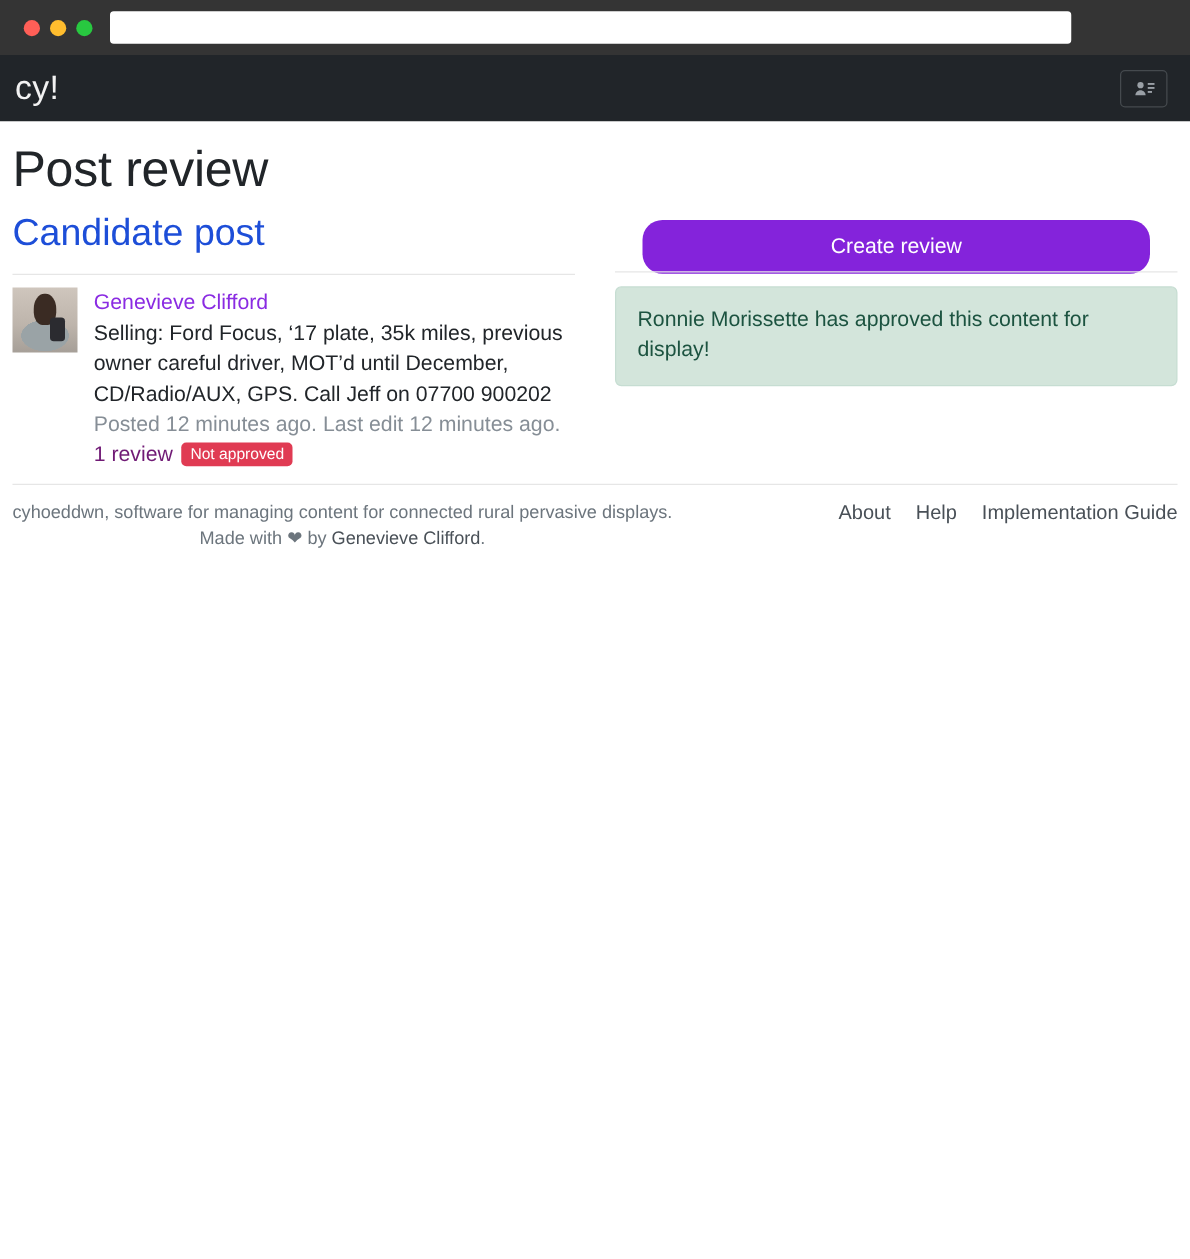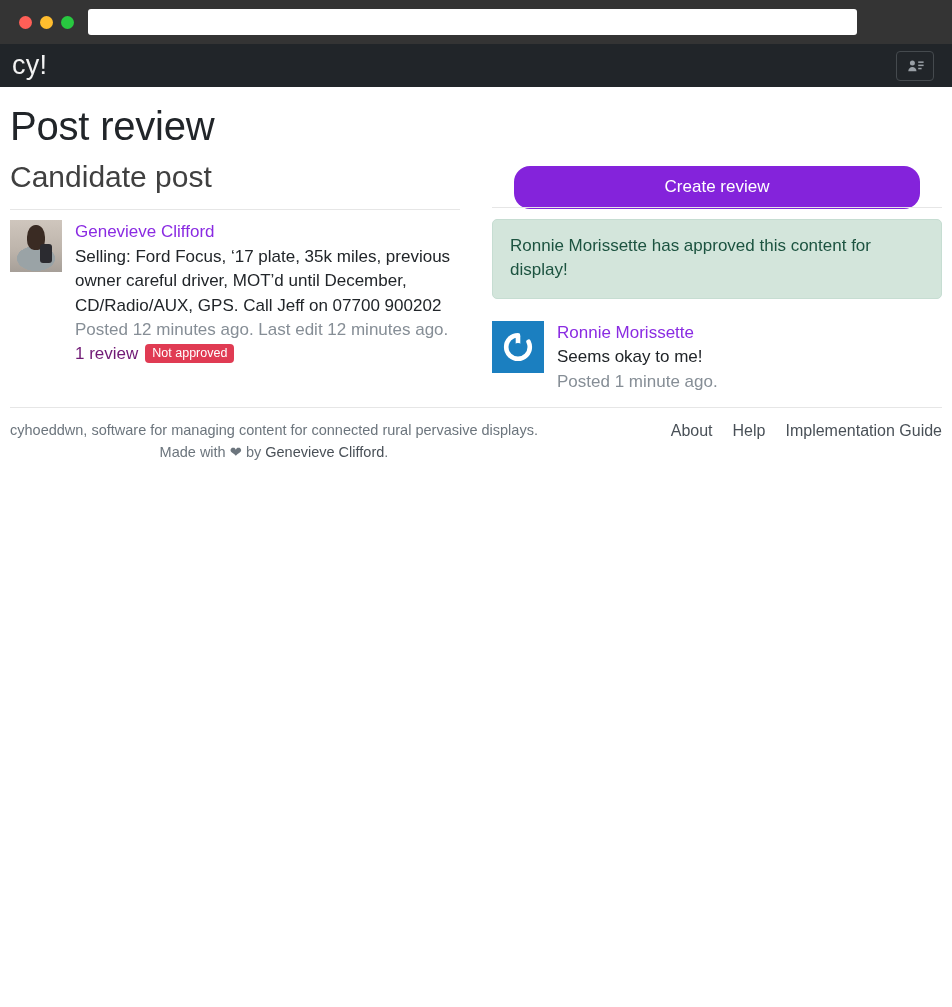--- a/index.html
+++ b/index.html
@@ -38,21 +38,21 @@
     margin-right: 83px;
     padding: 0 8px;
     font-family: "Liberation Sans", sans-serif;
     font-size: 13px;
     color: #222;
     outline: none;
   }
 
   
   .navbar {
-    height: 43px;
+    height: 53px;
     background: #212529;
     display: flex;
     align-items: center;
     padding: 0 18px 0 12px;
     justify-content: space-between;
   }
   .brand {
     color: #f2f2f2;
     font-size: 27px;
     line-height: 1;
@@ -91,21 +91,21 @@
     gap: 12px;
   }
   .col-left { width: 456px; }
   .col-right { width: 456px; margin-left: 20px; }
 
   h2.col-title {
     font-size: 30px;
     font-weight: 400;
     margin: 3px 0 0 0;
     line-height: 1.2;
-    color: #404040;
+    color: #1d4ed8;
   }
   hr.rule {
     border: none;
     border-top: 1px solid #e6e6e6;
     margin: 14px 0 10px 0;
   }
 
   
   .media {
     display: flex;
@@ -308,35 +308,20 @@
       </div>
     </div>
 
     <div class="col-right">
 
       <button class="btn-primary">Create review</button>
       <hr class="rule-right">
 
       <div class="alert-success">Ronnie Morissette has approved this content for display!</div>
 
-      <div class="media">
-        <div class="avatar avatar-gravatar">
-          <svg width="36" height="36" viewBox="0 0 36 36" aria-hidden="true">
-            <path d="M18 4.6a13.4 13.4 0 1 0 13.4 13.4A13.4 13.4 0 0 0 18 4.6z" fill="none"></path>
-            <path d="M18 6.2c-6.5 0-11.8 5.3-11.8 11.8S11.5 29.8 18 29.8 29.8 24.5 29.8 18c0-1.9-.45-3.7-1.25-5.3" fill="none" stroke="#ffffff" stroke-width="4.6" stroke-linecap="round"></path>
-            <path d="M18 18V7.2" fill="none" stroke="#ffffff" stroke-width="4.6" stroke-linecap="round"></path>
-            <circle cx="18" cy="18" r="4.1" fill="#1b7fc0"></circle>
-          </svg>
-        </div>
-        <div class="media-body">
-          <a class="author-link" href="#">Ronnie Morissette</a>
-          <p class="post-text">Seems okay to me!</p>
-          <p class="meta-text">Posted 1 minute ago.</p>
-        </div>
-      </div>
     </div>
 
   </div>
 </div>
 
 <div class="footer-wrap">
   <hr class="footer-rule">
   <div class="footer">
     <div class="footer-text">
       <span>cyhoeddwn, software for managing content for connected rural pervasive displays.</span><br>

